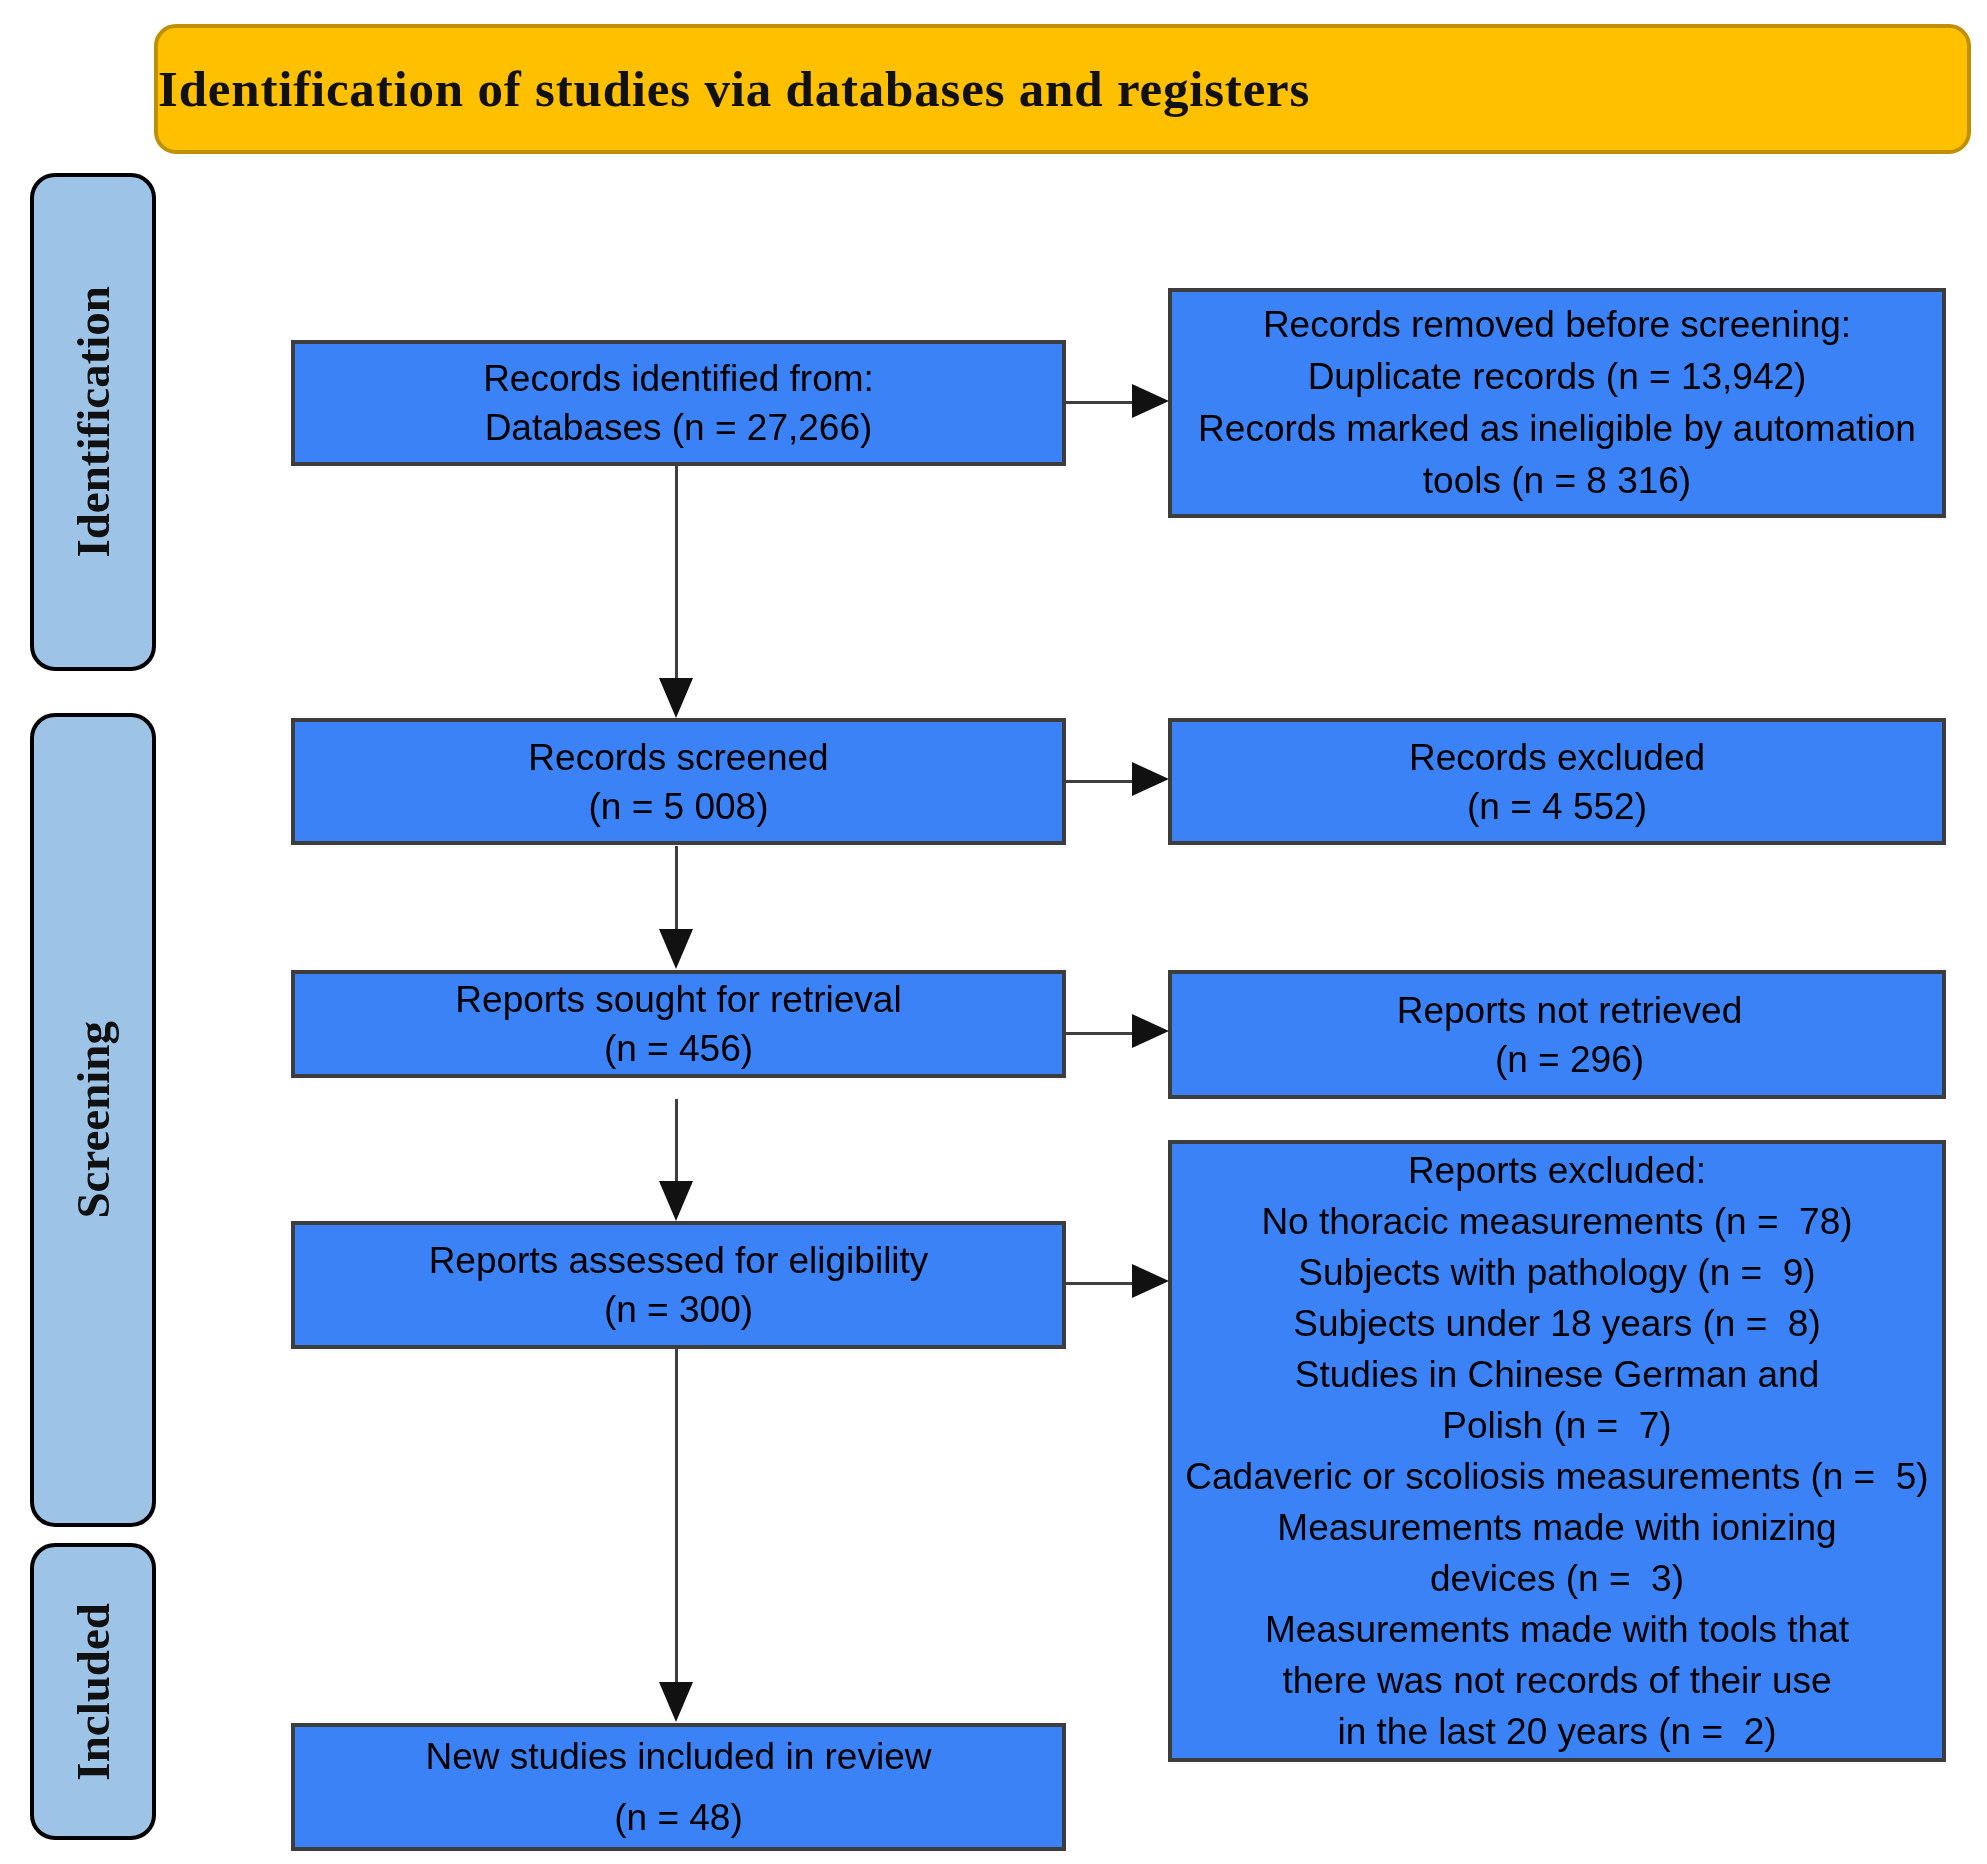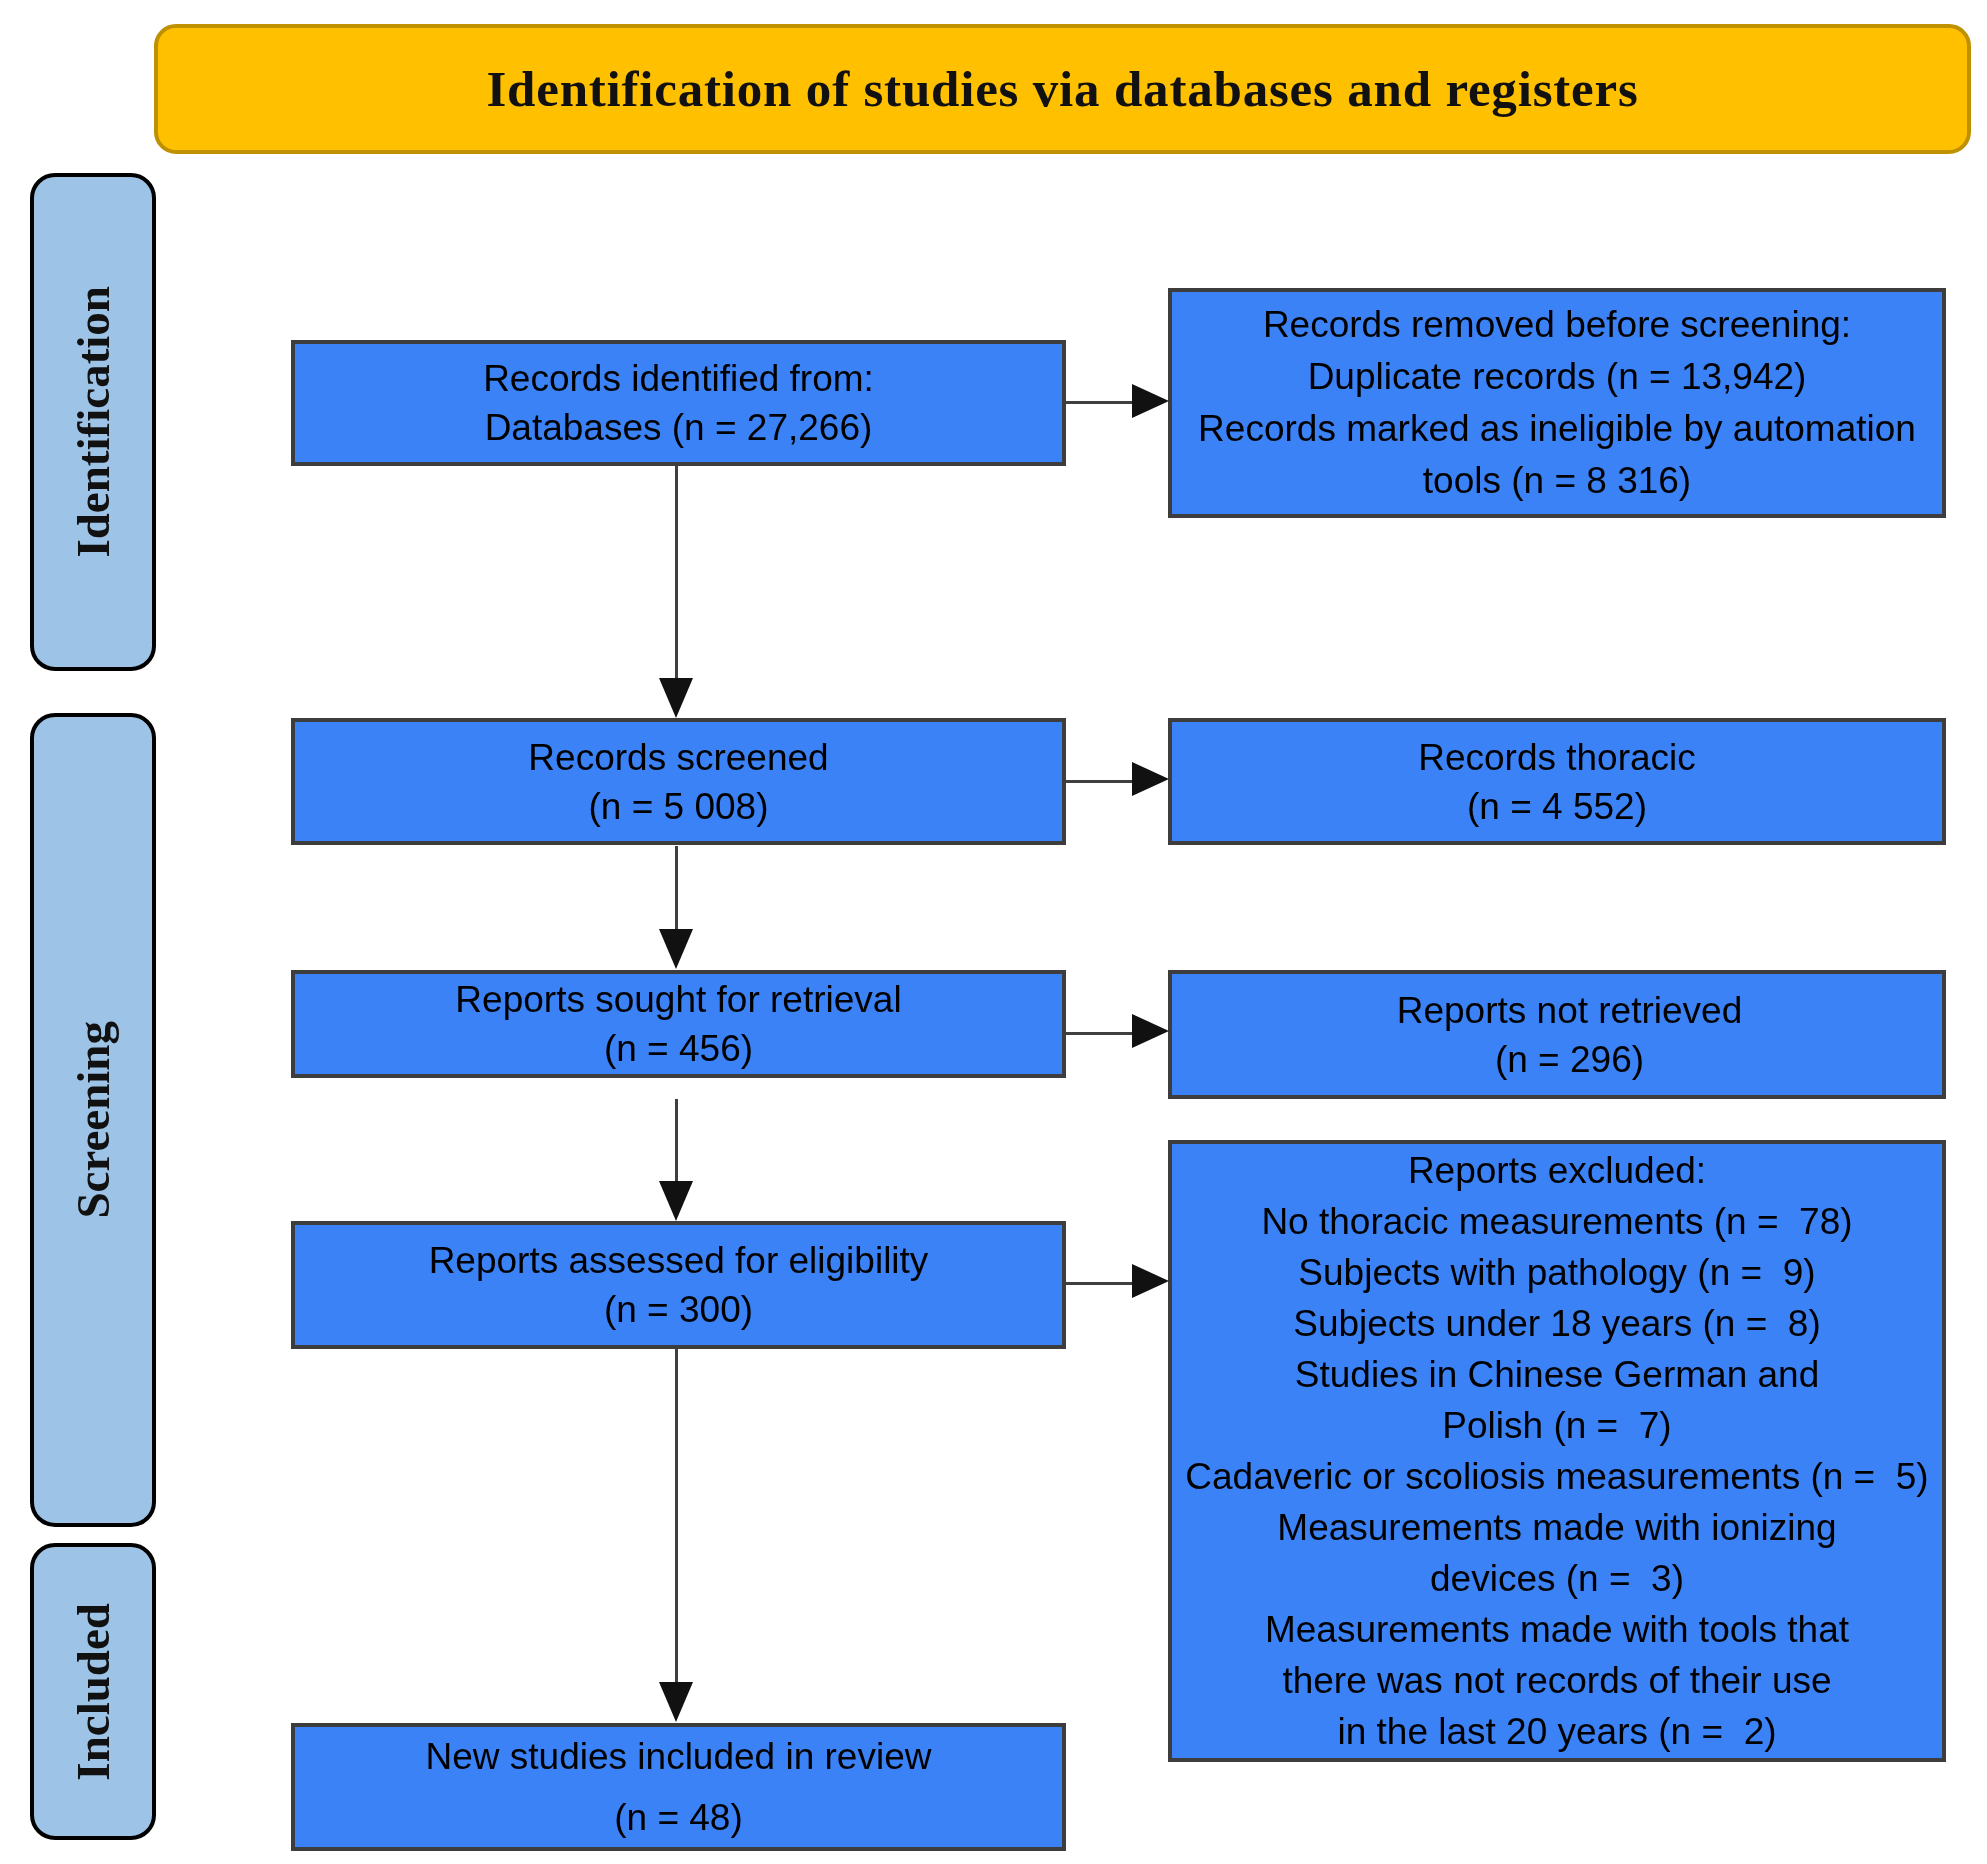--- a/index.html
+++ b/index.html
@@ -13,21 +13,21 @@
   }
   
   .banner{
     position:absolute;
     left:154px; top:23.6px;
     width:1817px; height:130px;
     box-sizing:border-box;
     background:#FFC000;
     border:4.2px solid #BF9000;
     border-radius:22px;
-    display:flex; align-items:center; justify-content:center;
+    display:flex; align-items:center; 
   }
   .banner .title-text{
     font-family:"Liberation Serif", serif;
     font-weight:bold;
     font-size:51px;
     letter-spacing:0.8px;
     color:#111;
   }
   
   .stage{
@@ -156,21 +156,21 @@
     <div class="line">(n = 48)</div>
   </div>
 
   <div class="fbox r1">
     <div class="line">Records removed before screening:</div>
     <div class="line">Duplicate records (n = 13,942)</div>
     <div class="line">Records marked as ineligible by automation</div>
     <div class="line">tools (n = 8 316)</div>
   </div>
   <div class="fbox r2">
-    <div class="line">Records thoracic</div>
+    <div class="line">Records excluded</div>
     <div class="line">(n = 4 552)</div>
   </div>
   <div class="fbox r3">
     <div class="line">Reports not retrieved</div>
     <div class="line">(n = 296)</div>
   </div>
   <div class="fbox r4">
     <div class="line">Reports excluded:</div>
     <div class="line">No thoracic measurements (n =  78)</div>
     <div class="line">Subjects with pathology (n =  9)</div>

